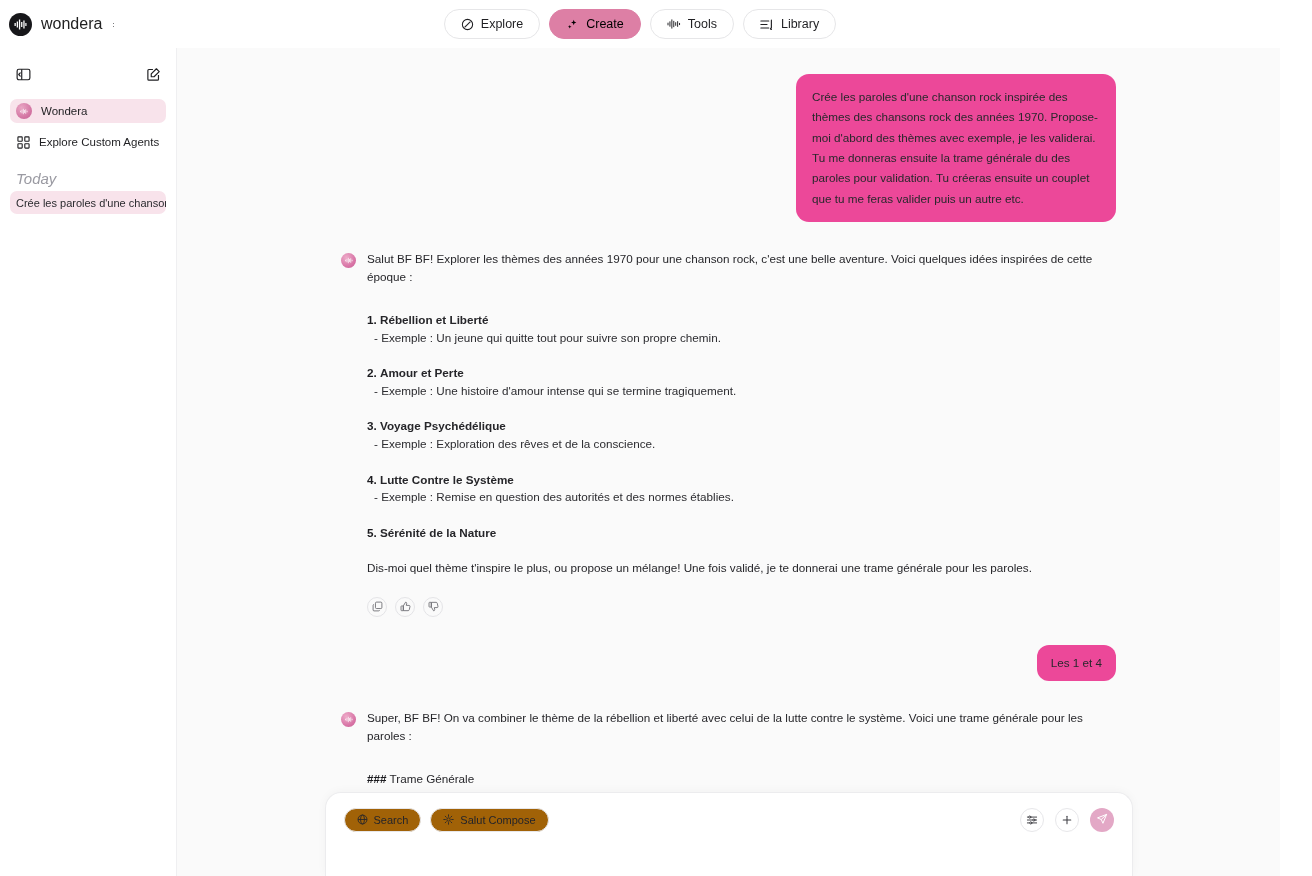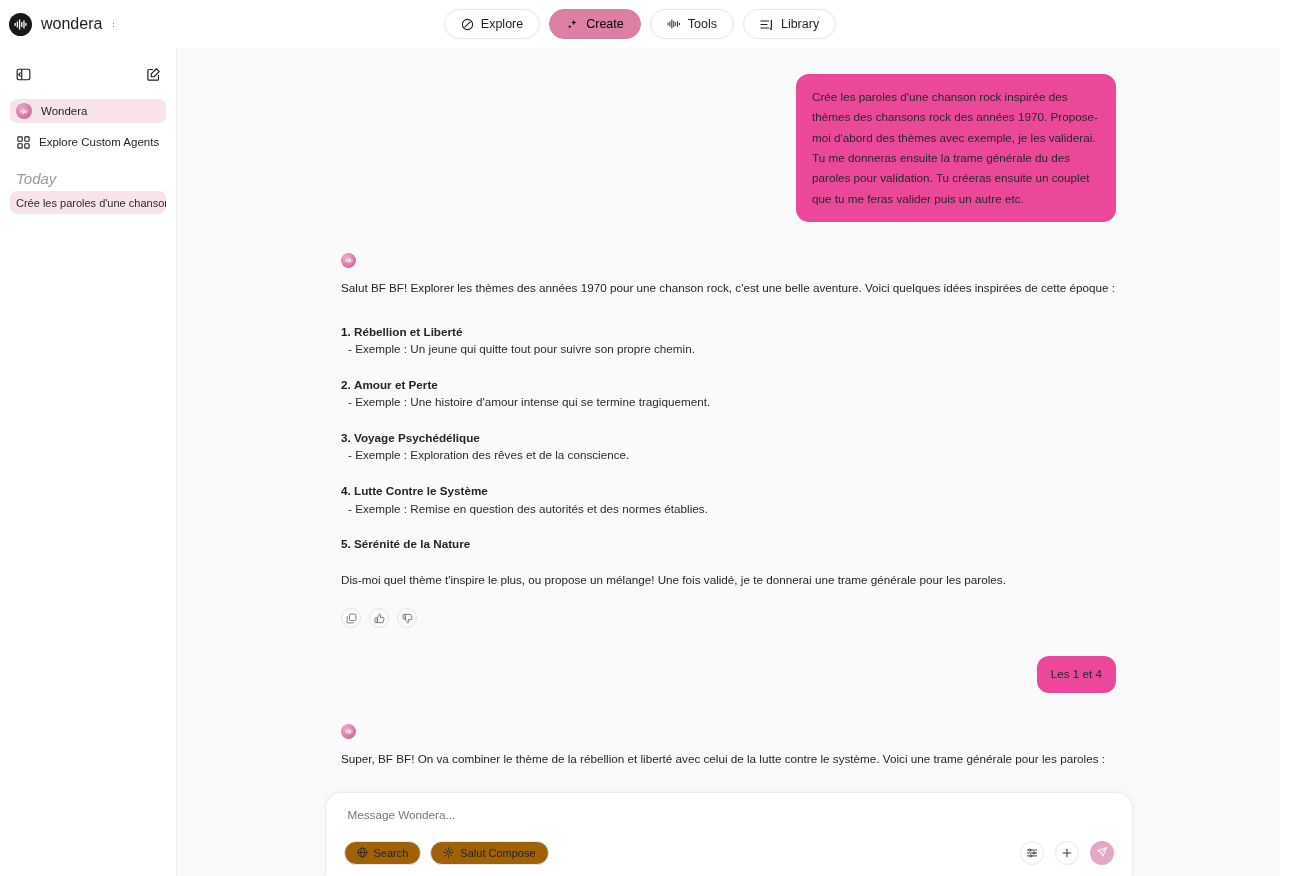--- a/index.html
+++ b/index.html
@@ -103,21 +103,21 @@
   .chat-inner { width: 775px; margin: 0 auto; padding-bottom: 90px; }
 
   .msg-user { display: flex; justify-content: flex-end; }
   .bubble-user {
     background: #ec4899; border-radius: 13px;
     padding: 13px 16px; max-width: 320px;
     font-size: 11.7px; line-height: 1.74; color: #28282c;
   }
   .bubble-user.short { padding: 8px 14px; border-radius: 12px; }
 
-  .msg-assistant { display: flex; gap: 11px; align-items: flex-start; flex-direction: column; }
+  .msg-assistant { display: flex; gap: 11px; align-items: flex-start; }
   .assistant-avatar {
     width: 15px; height: 15px; border-radius: 50%; margin-top: 3px; flex: 0 0 15px;
     background: radial-gradient(circle at 35% 30%, #eeabc9 0%, #d670a3 68%, #c55e93 100%);
     display: flex; align-items: center; justify-content: center;
   }
   .assistant-body { flex: 1 1 auto; min-width: 0; font-size: 11.7px; color: #26262a; }
   .assistant-body p { margin: 0; line-height: 1.5; }
   .lead { margin-bottom: 26px !important; }
   .theme-num { font-weight: bold; color: #1b1b1f; }
   .theme-block { margin-bottom: 18px; }
@@ -434,21 +434,20 @@
                 <span>- </span><b>[Verse 2]</b><span> : Le protagoniste remet en question le système, souligne la lutte et la détermination.</span>
               </p>
             </div>
           </div>
 
         </div>
       </div>
 
       <div class="composer-wrap">
         <div class="composer">
-          <input class="composer-input" type="text" placeholder="Message Wondera..." style="">
           <div class="composer-bottom">
             <div class="composer-left">
               <div class="mini-pill">
                 <span>
                   <svg width="11" height="11" viewBox="0 0 14 14" fill="none" stroke="currentColor" stroke-width="1.1">
                     <circle cx="7" cy="7" r="5.7"></circle>
                     <ellipse cx="7" cy="7" rx="2.5" ry="5.7"></ellipse>
                     <line x1="1.4" y1="7" x2="12.6" y2="7"></line>
                   </svg>
                 </span>

